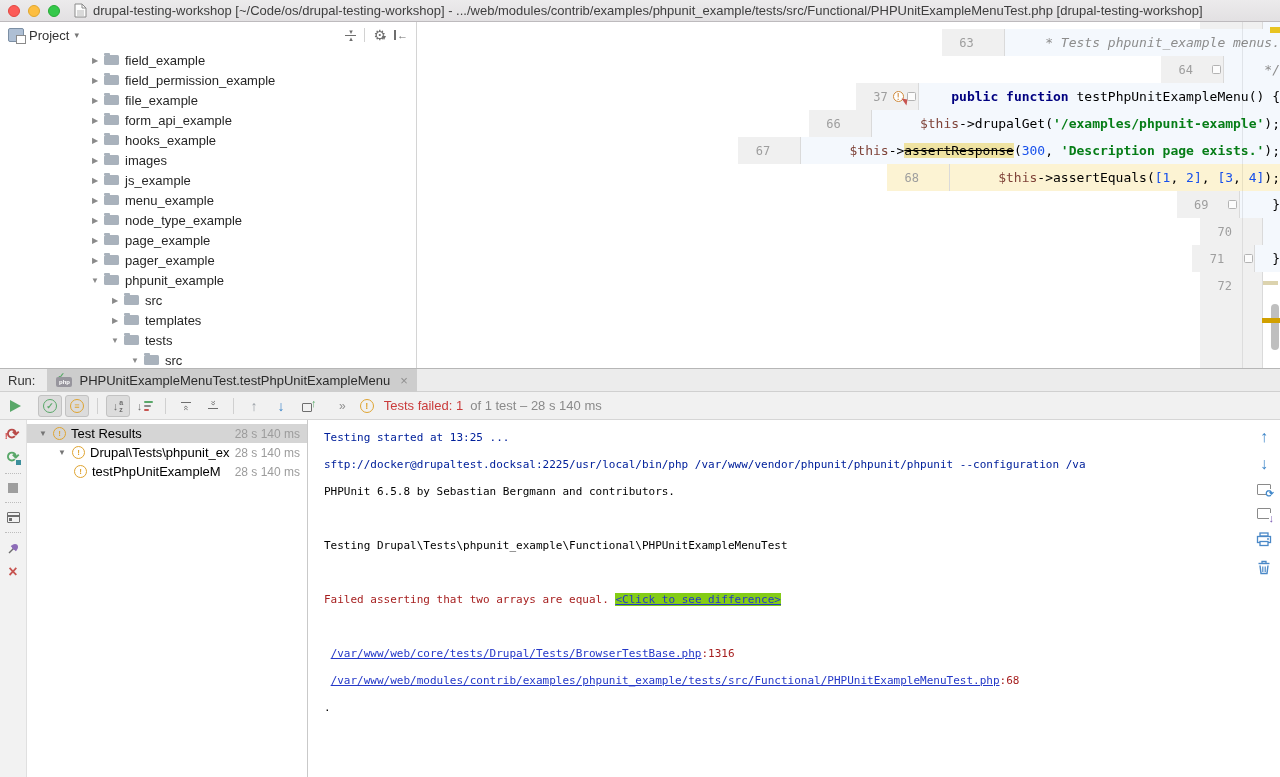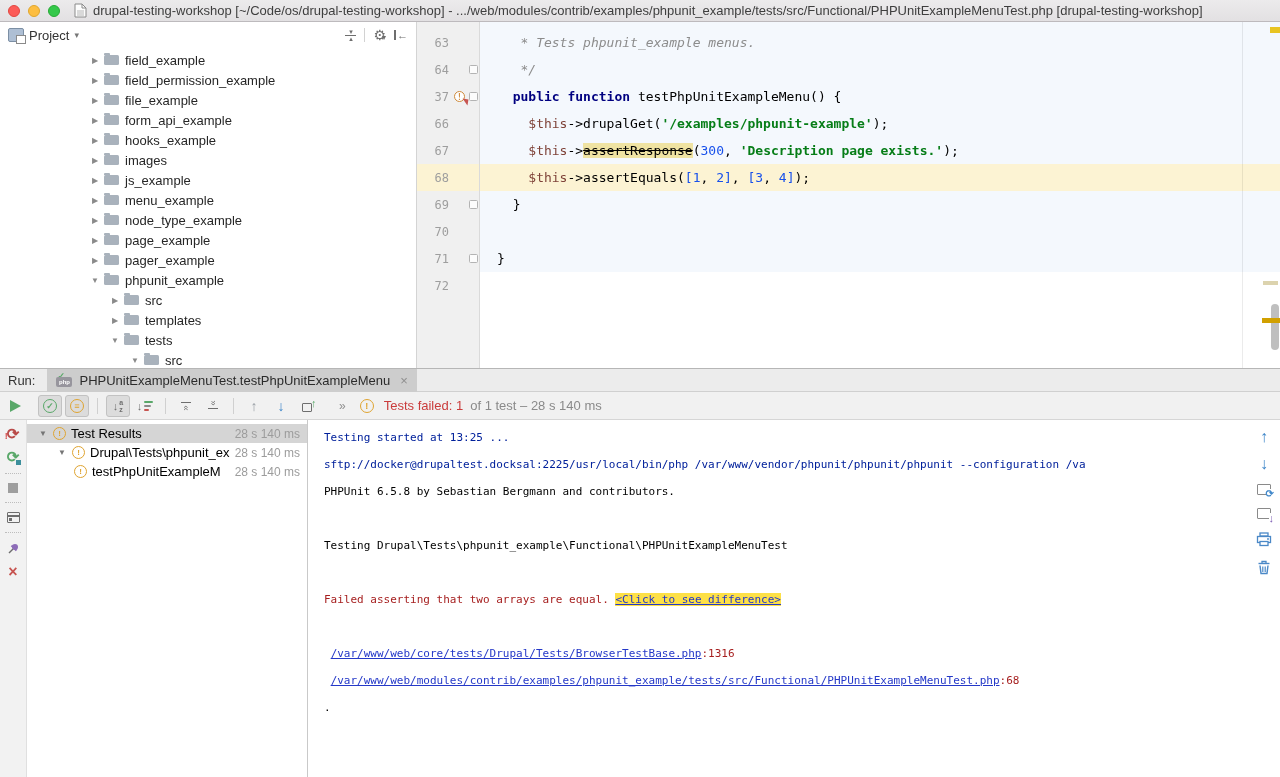--- a/index.html
+++ b/index.html
@@ -34,21 +34,21 @@
 
   
   .ptree{flex:1;overflow:hidden;padding-top:2px;}
   .trow{height:20px;display:flex;align-items:center;white-space:nowrap;}
   .tarrow{width:10px;font-size:8px;color:#8a8a8a;flex:none;text-align:center;margin-right:4px;}
   .folder{width:15px;height:10px;background:#a9b2bc;border-radius:1.5px;position:relative;margin-right:6px;flex:none;}
   .folder::before{content:"";position:absolute;top:-2px;left:0;width:6px;height:2px;background:#a9b2bc;border-radius:1px 1px 0 0;}
   .tlabel{color:#262626;}
 
   
-  .editor{flex:1;position:relative;background:#fff;font-family:"DejaVu Sans Mono","Liberation Mono",monospace;font-size:13px;display:flex;flex-direction:column;overflow:hidden;}
+  .editor{flex:1;position:relative;background:#fff;font-family:"DejaVu Sans Mono","Liberation Mono",monospace;font-size:13px;display:flex;flex-direction:column;overflow:hidden;align-items:flex-end;}
   .erow{display:flex;height:27px;flex:none;}
   .erow.pad{height:7px;}
   .erow.fill{flex:1;}
   .gcell{width:63px;flex:none;background:#f0f0f0;border-right:1px solid #dadada;box-sizing:border-box;display:flex;align-items:center;}
   .gcell.gactive{background:#fcf3d3;}
   .lnum{flex:1;text-align:right;color:#9e9e9e;font-size:12px;padding-right:3px;}
   .gslot{width:15px;flex:none;position:relative;height:100%;display:flex;align-items:center;justify-content:center;}
   .failic{width:11px;height:11px;border:1.5px solid #cf8a3b;border-radius:50%;color:#cf8a3b;font-size:8px;font-weight:bold;line-height:11px;text-align:center;box-sizing:border-box;position:relative;background:#fff;}
   .failic::after{content:"";position:absolute;right:-4px;bottom:-4px;width:0;height:0;border-top:6px solid #c75450;border-left:6px solid transparent;transform:rotate(10deg);}
   .fslot{width:12px;flex:none;display:flex;align-items:center;justify-content:center;}
@@ -132,21 +132,21 @@
   .ttwarn{width:13px;height:13px;border-radius:50%;border:1.5px solid #dfa431;color:#dfa431;font-weight:bold;font-size:8px;display:flex;align-items:center;justify-content:center;box-sizing:border-box;margin-right:5px;flex:none;}
   .ttlabel{color:#000;overflow:hidden;flex:1;}
   .tttime{color:#9c9c9c;font-size:12px;padding-right:7px;margin-left:4px;flex:none;}
 
   .console{flex:1;min-width:0;font-family:"DejaVu Sans Mono","Liberation Mono",monospace;font-size:11px;padding:4px 0 0 16px;overflow:hidden;position:relative;}
   .cline{height:27px;line-height:27px;white-space:pre;overflow:hidden;}
   .c-sys{color:#00209b;}
   .c-out{color:#000;}
   .c-err{color:#a61f1f;}
   .c-link{color:#2438c8;text-decoration:underline;cursor:pointer;}
-  .c-linkhl{background:#fde047;margin-top:28px;}
+  .c-linkhl{background:#84cc16;margin-top:28px;}
 
   .cstrip{width:32px;flex:none;display:flex;flex-direction:column;align-items:center;padding-top:10px;gap:13px;background:#fff;}
   .cs-arr{color:#3e86c9;font-size:16px;font-weight:bold;line-height:14px;}
   .wrapic{position:relative;width:14px;height:11px;border:1.5px solid #8a8a8a;border-radius:1px;box-sizing:border-box;}
   .wrapic .cyc{position:absolute;right:-4px;bottom:-4px;color:#3e86c9;font-size:10px;line-height:9px;font-weight:bold;background:#fff;}
   .openic{position:relative;width:14px;height:11px;border:1.5px solid #8a8a8a;border-radius:1px;box-sizing:border-box;}
   .openic .dn{position:absolute;right:-4px;bottom:-5px;color:#7d5bb5;font-size:11px;font-weight:bold;background:#fff;line-height:10px;}
   svg.csvg{display:block;}
 </style>
 </head>

